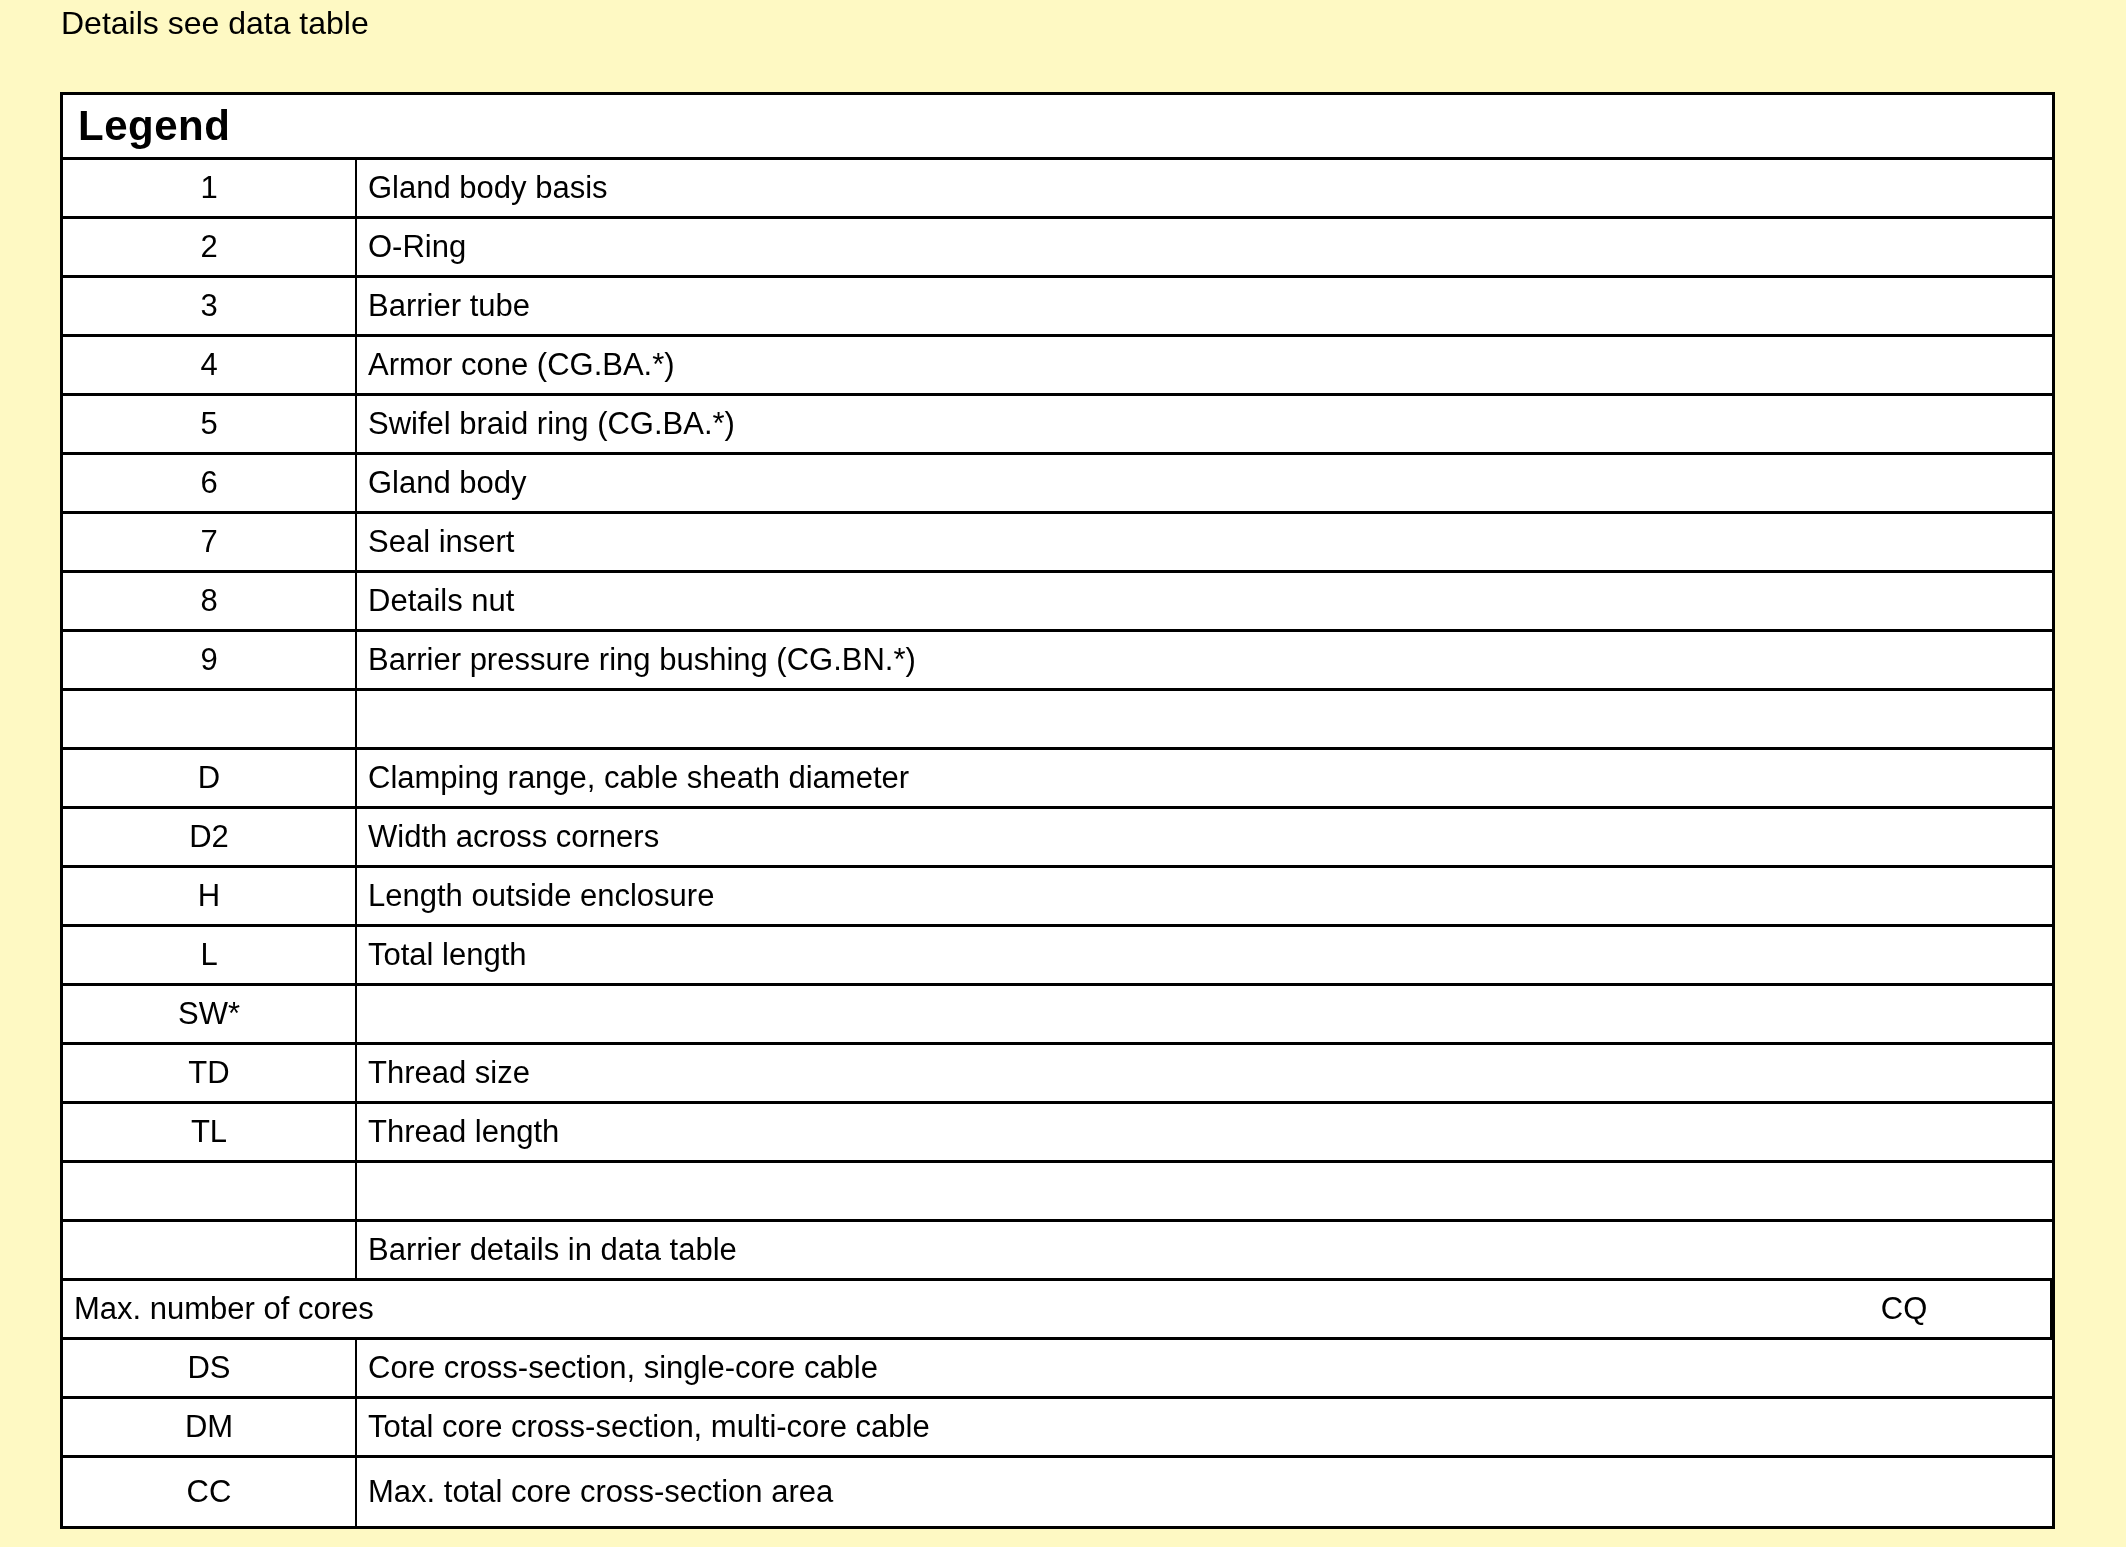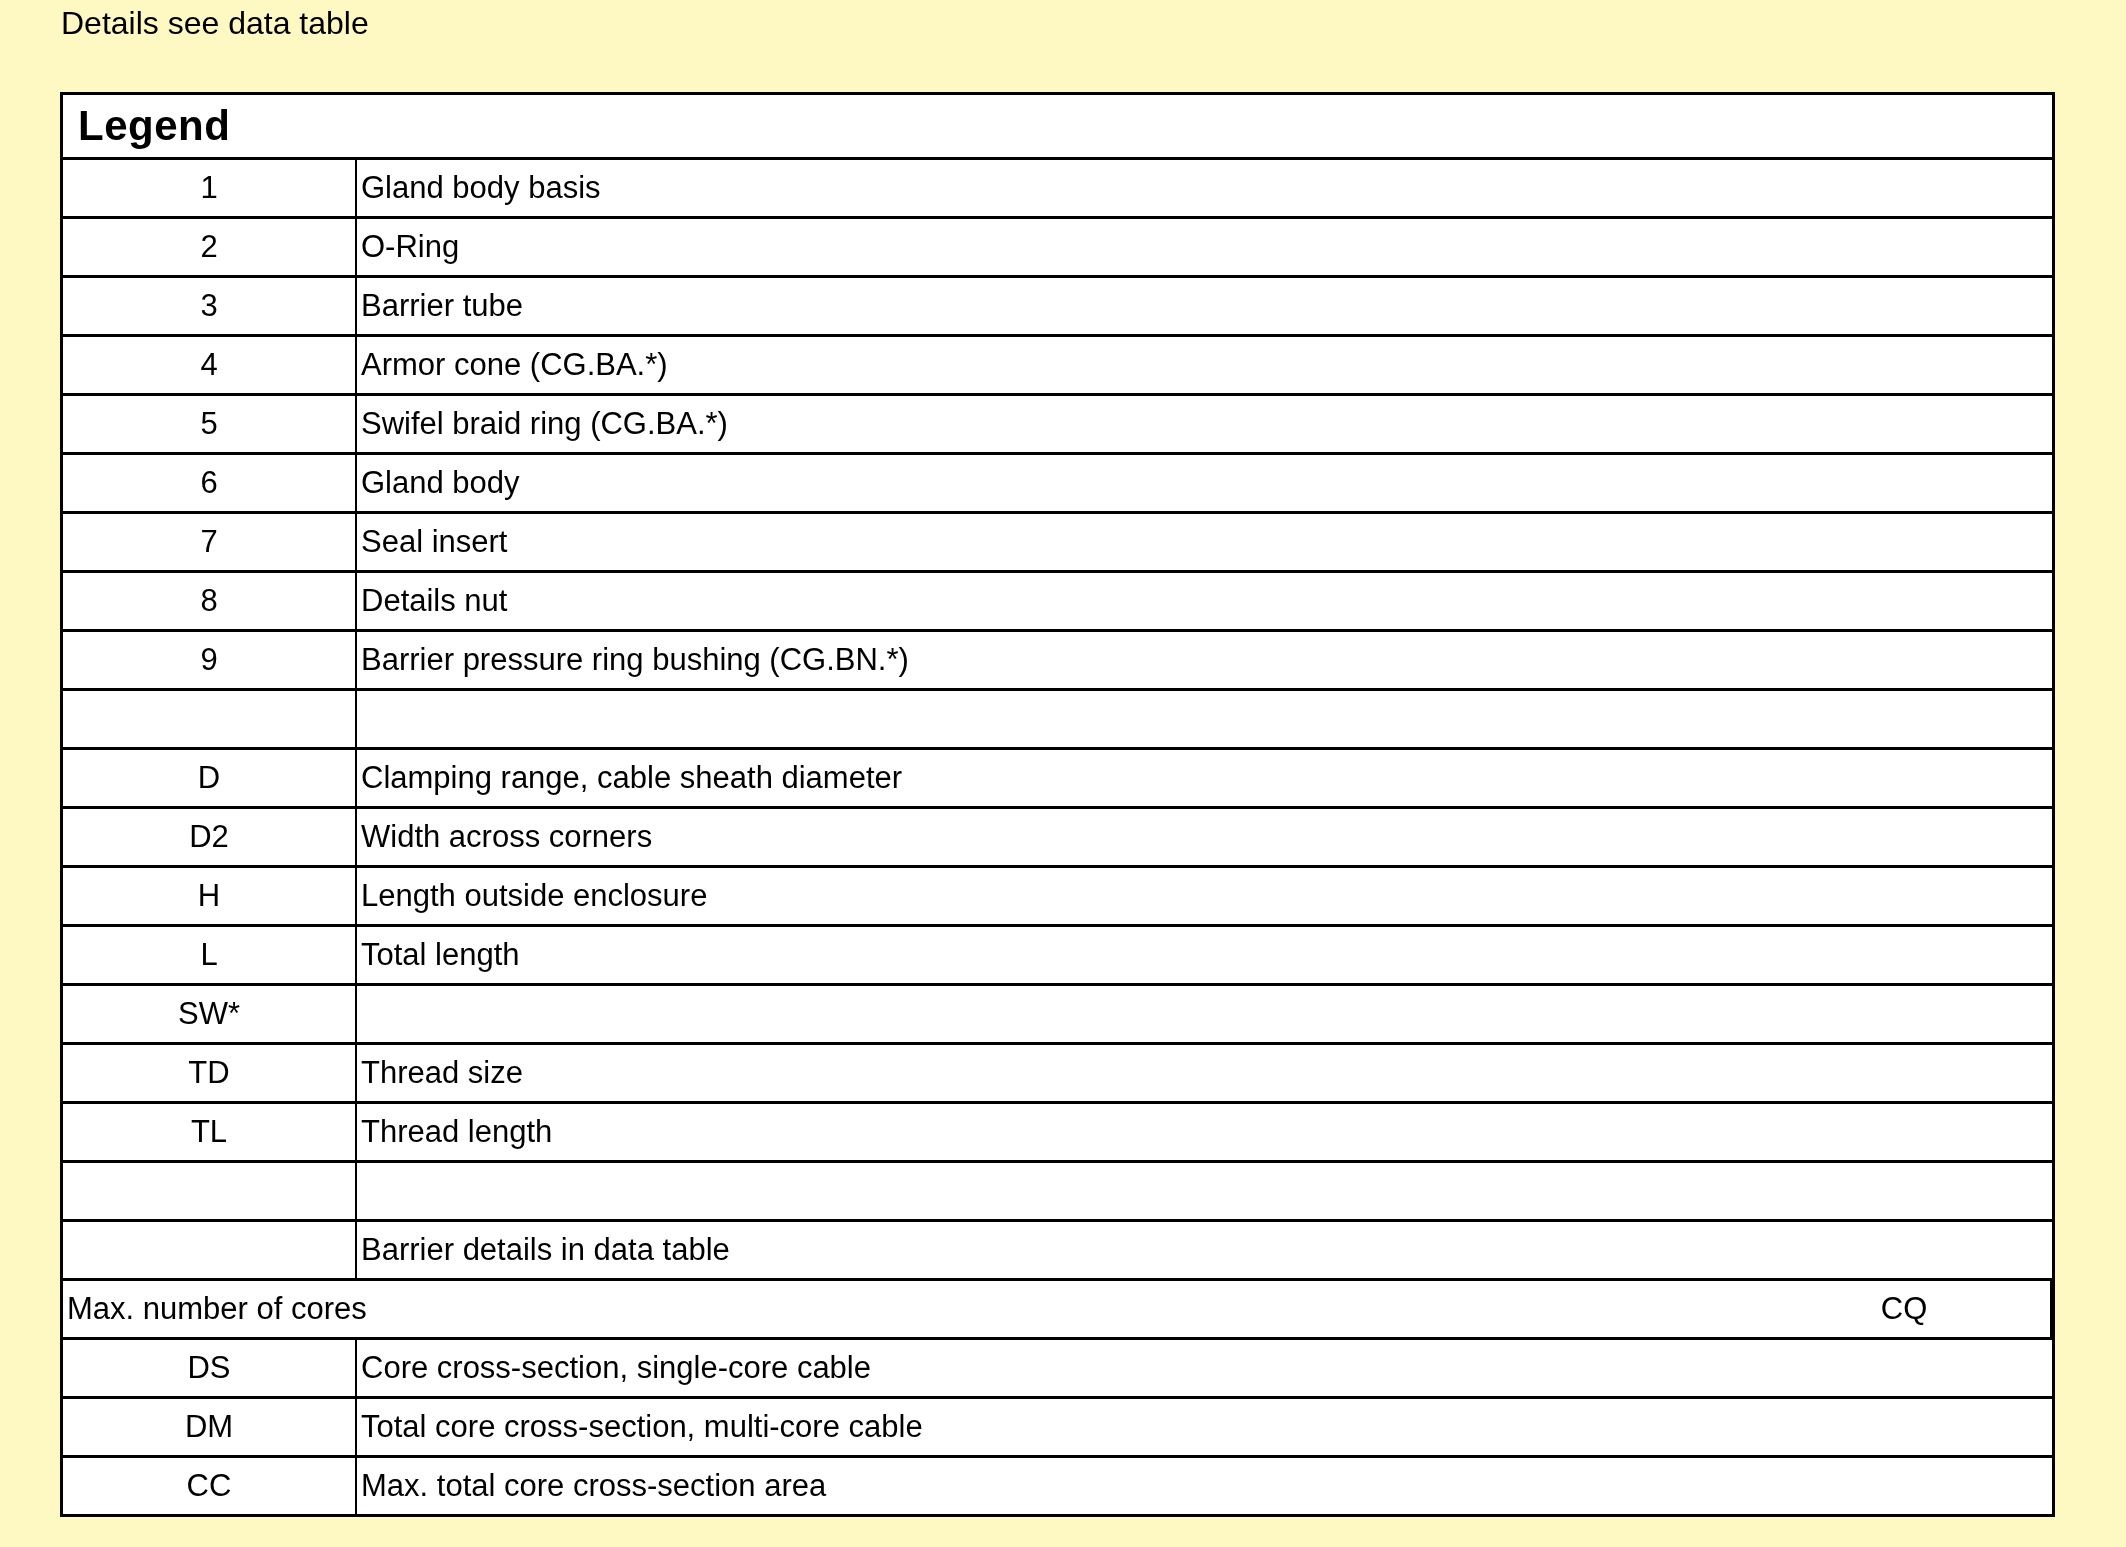--- a/index.html
+++ b/index.html
@@ -45,40 +45,40 @@
     letter-spacing: 0.5px;
   }
   .row {
     display: flex;
     height: 59px;
     border-bottom: 3px solid #000000;
     box-sizing: border-box;
   }
   .row:last-child {
     border-bottom: none;
-    height: 56px;
+    height: 68px;
     justify-content: center;
   }
   .cell {
     display: flex;
     align-items: center;
     font-size: 31px;
     box-sizing: border-box;
     overflow: hidden;
     white-space: pre;
   }
   .cell.key {
     width: 294px;
     border-right: 2px solid #000000;
     justify-content: center;
     flex: none;
   }
   .cell.desc {
     flex: 1;
-    padding-left: 4px;
+    padding-left: 11px;
     justify-content: flex-start;
   }
 </style>
 </head>
 <body>
 
 <div class="page">
   <div class="note">Details see data table</div>
 
   <div class="legend-table">

